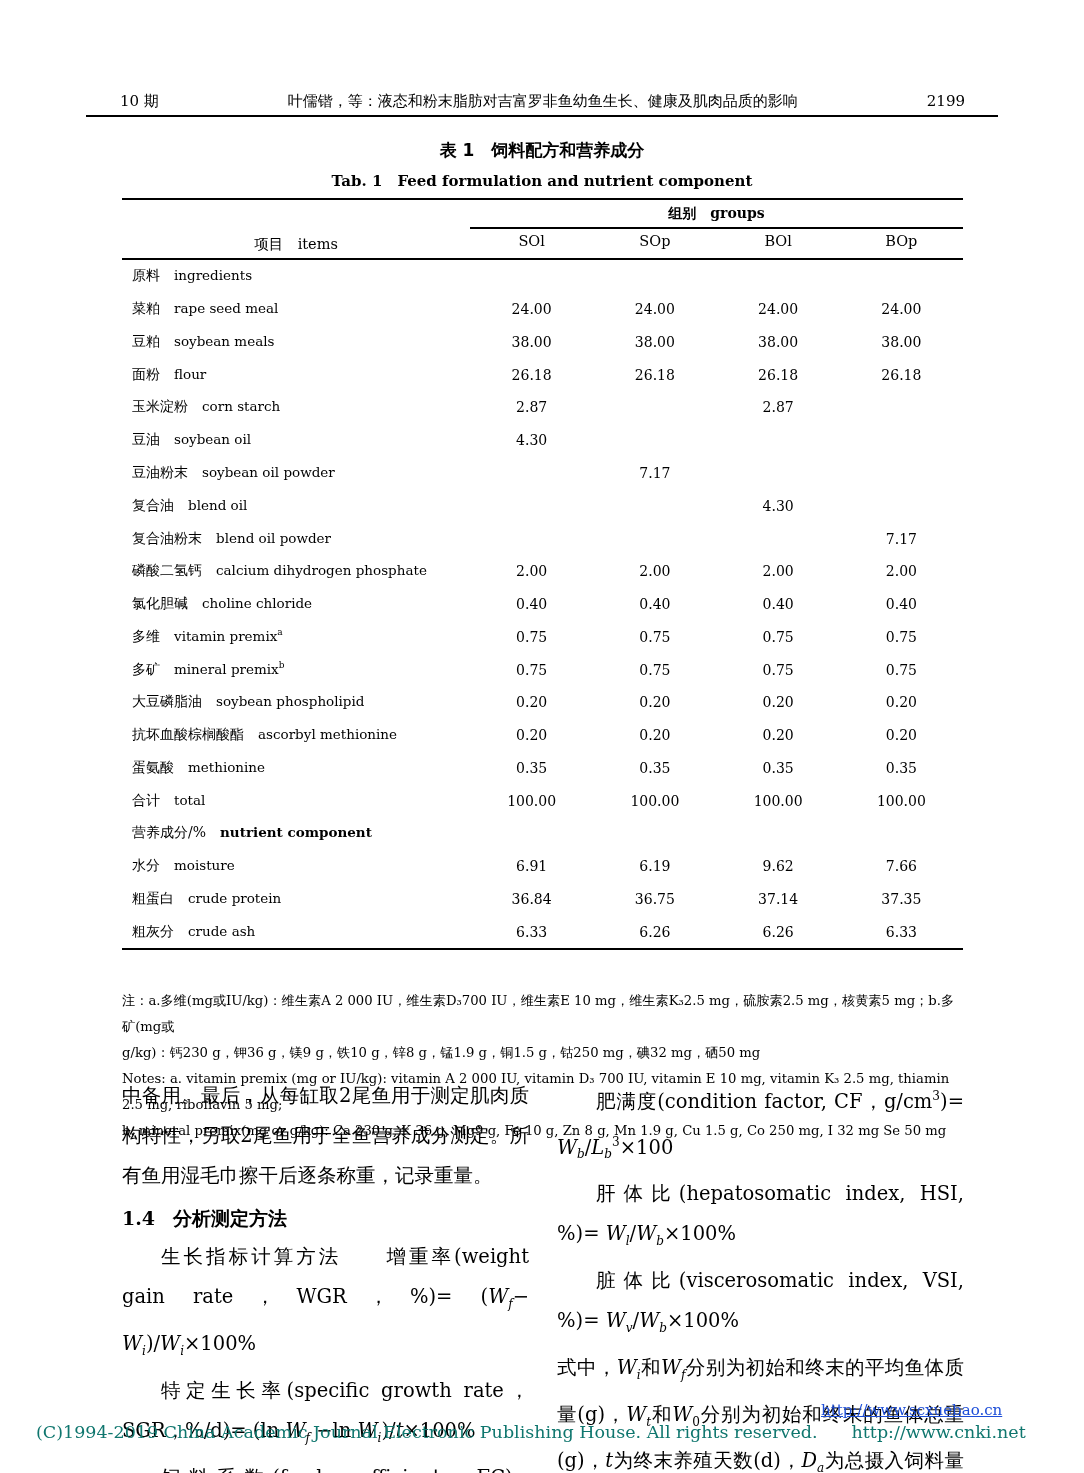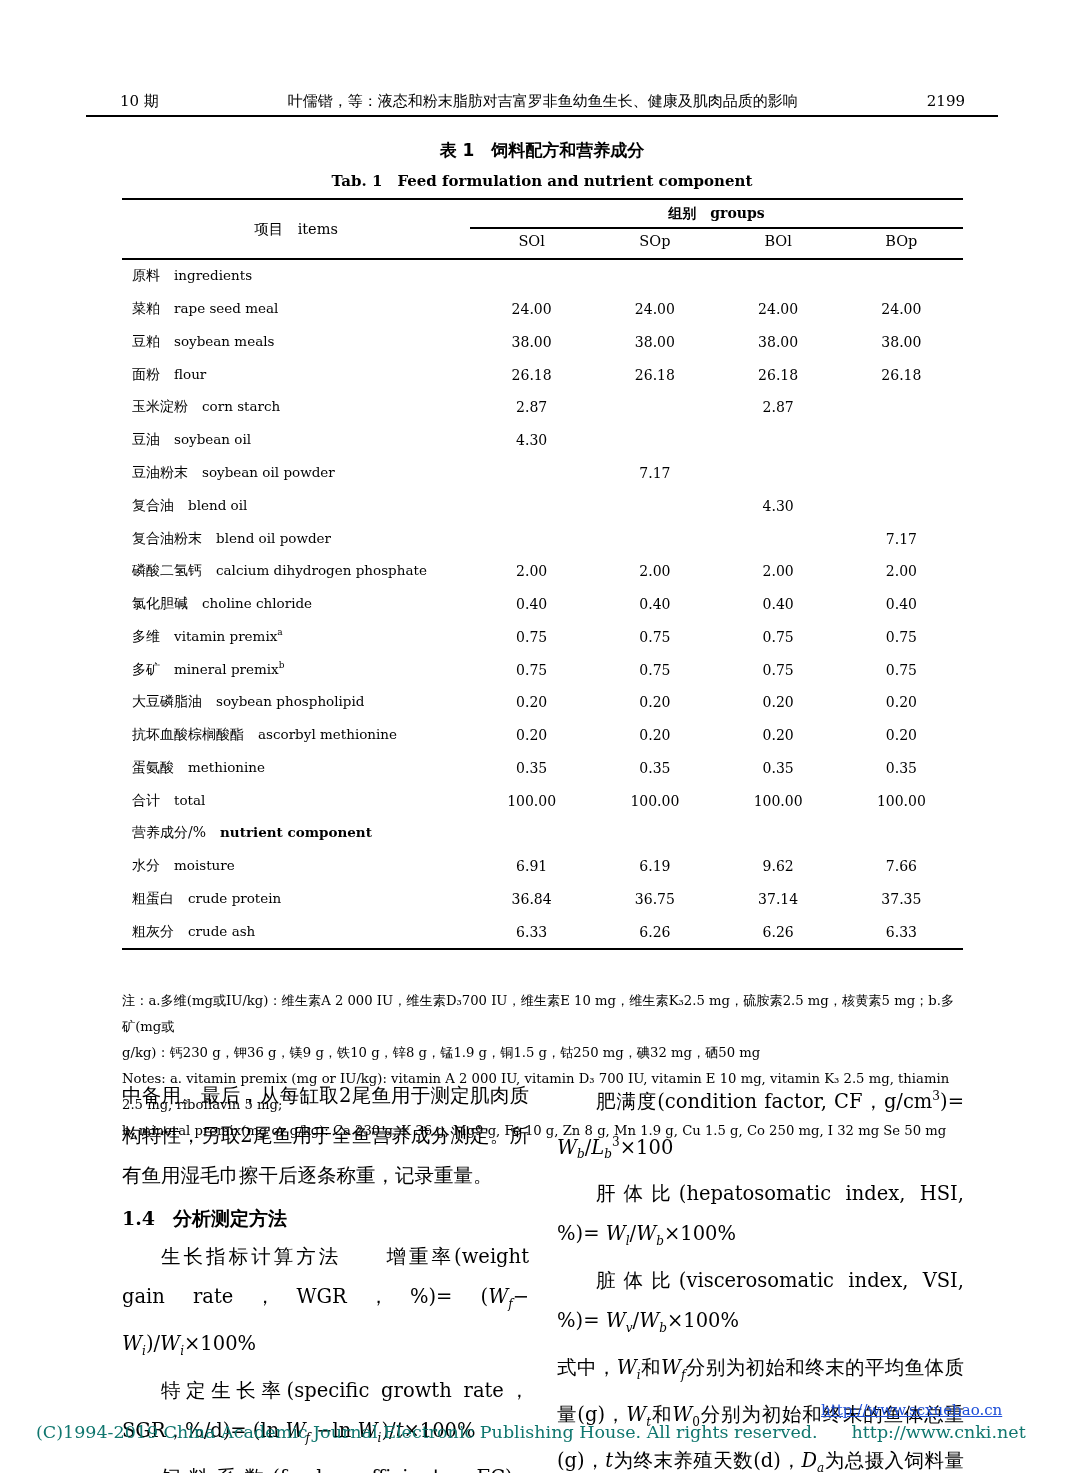--- a/index.html
+++ b/index.html
@@ -15,21 +15,21 @@
   .running-head .mid{flex:1;text-align:center;}
   .head-rule{position:absolute;top:115px;left:86px;width:912px;height:2px;background:#000;}
   
   .tab-title-zh{position:absolute;top:139px;left:0;width:100%;text-align:center;
     font-size:17px;font-weight:bold;font-family:"DejaVu Sans","Liberation Sans",sans-serif;}
   .tab-title-en{position:absolute;top:172px;left:0;width:100%;text-align:center;
     font-size:15px;font-weight:bold;}
   
   .feed-table{position:absolute;top:198px;left:122px;width:841px;}
   .thead{position:relative;height:62px;border-top:2.5px solid #000;border-bottom:2.5px solid #000;box-sizing:border-box;}
-  .items-head{position:absolute;left:0;top:1px;width:348px;height:57px;
+  .items-head{position:absolute;left:0;top:16px;width:348px;height:57px;
     display:flex;align-items:center;justify-content:center;font-size:14.5px;}
   .groups-wrap{position:absolute;left:348px;top:0;width:493px;height:57px;}
   .groups-label{height:27px;display:flex;align-items:center;justify-content:center;
     font-size:14px;border-bottom:2px solid #000;font-weight:bold;}
   .col-labels{display:grid;grid-template-columns:repeat(4,1fr);height:24px;
     align-items:center;text-align:center;font-size:14.5px;}
   .tbody{border-bottom:2.5px solid #000;}
   .trow{height:32.77px;display:grid;grid-template-columns:348px repeat(4,1fr);align-items:center;}
   .trow .label{padding-left:10px;font-size:14px;white-space:nowrap;}
   .trow .label .en{margin-left:14px;font-size:13.5px;text-align:right;}

